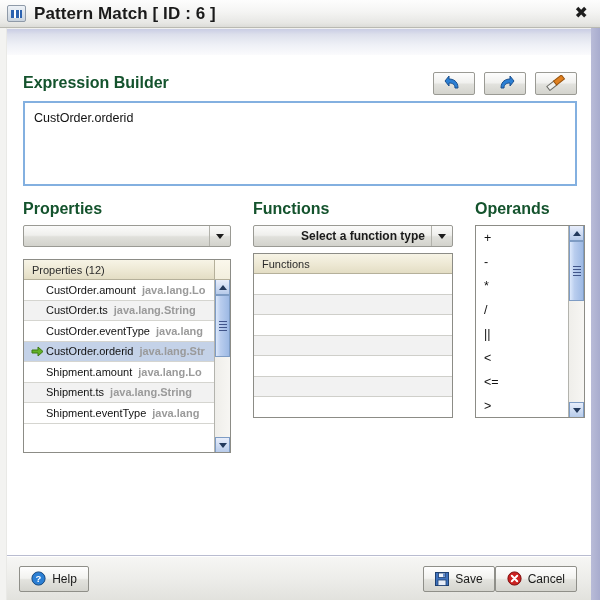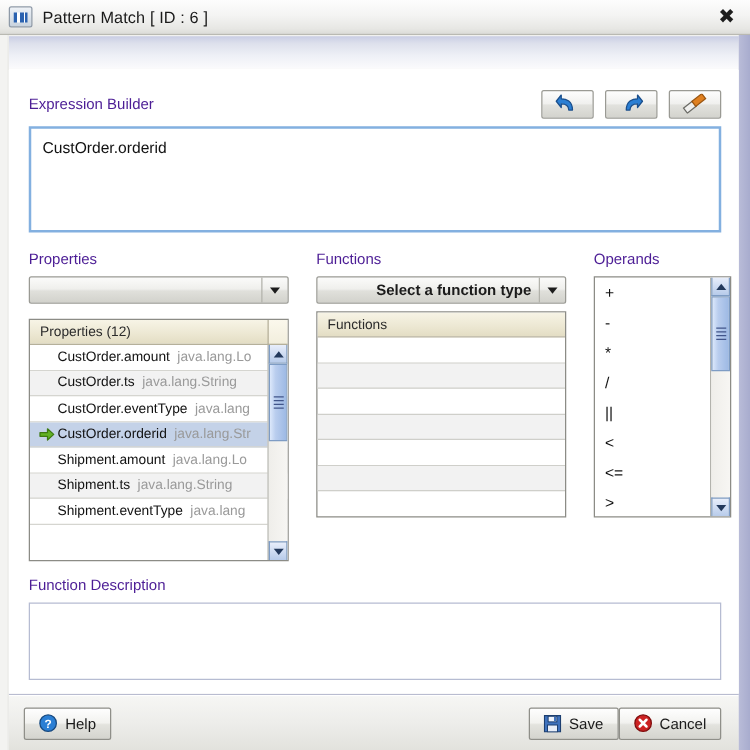--- a/index.html
+++ b/index.html
@@ -38,22 +38,22 @@
     margin-right: 8px;
     flex: 0 0 auto;
   }
   .title-icon i {
     display: block;
     width: 11px; height: 8px;
     background:
       linear-gradient(to right, #2b62b0 0 3px, #ffffff 3px 5px, #2b62b0 5px 8px, #ffffff 8px 9px, #2b62b0 9px 11px);
   }
   .title-text {
-    font-size: 13px;
-    font-weight: normal;
+    font-size: 17px;
+    font-weight: bold;
     color: #1a1a1a;
     letter-spacing: .1px;
     white-space: nowrap;
   }
   .title-close {
     margin-left: auto;
     font-size: 16px;
     font-weight: bold;
     color: #1d1d1d;
     line-height: 1;
@@ -76,23 +76,23 @@
   .body {
     flex: 1 1 auto;
     position: relative;
     background: #ffffff;
     margin: 0 9px 0 7px;
     padding: 14px 14px 0 16px;
     box-sizing: border-box;
   }
 
   .section-label {
-    font-size: 12px;
-    font-weight: normal;
-    color: #4c1d95;
+    font-size: 16px;
+    font-weight: bold;
+    color: #14532d;
     margin: 0 0 7px 0;
   }
 
   
   .exp-head {
     display: flex;
     align-items: center;
     height: 26px;
   }
   .exp-head .section-label { margin: 0; }
@@ -211,21 +211,21 @@
     white-space: nowrap;
     padding-left: 4px;
   }
   .row.alt { background: #f2f2f2; }
   .row.sel { background: #c4d2e8; }
   .row .marker {
     width: 18px; flex: 0 0 18px;
     display: flex; align-items: center; justify-content: center;
   }
   .row .rname { padding-right: 6px; }
-  .row .rtype { color: #9a9a9a; }
+  .row .rtype { color: #9a9a9a; font-weight: bold; }
 
   
   .arrow-ic { display:block; }
 
   
   .vscroll {
     position: absolute;
     top: 20px; right: 0; bottom: 0;
     width: 16px;
     background: #f3f2ee;
@@ -531,24 +531,20 @@
             </div>
             <div class="sb-btn sb-dn">
                 <span class="sb-tri-dn"></span>
               </div>
           </div>
         </div>
       </div>
 
     </div>
 
-    <div style="margin-top:12px;">
-      <div class="section-label">Function Description</div>
-      <div class="fd-box"></div>
-    </div>
 
   </div>
 
   <div class="footer-sep"></div>
   <div class="footer">
 
     <div class="btn">
       <svg width="15" height="15" viewBox="0 0 15 15">
         <circle cx="7.5" cy="7.5" r="6.6" fill="#2b7fd4" stroke="#17497f" stroke-width="1"></circle>
         <text x="7.5" y="11.2" font-size="9.5" font-family="Liberation Sans, sans-serif" font-weight="bold" fill="#ffffff" text-anchor="middle">?</text>

